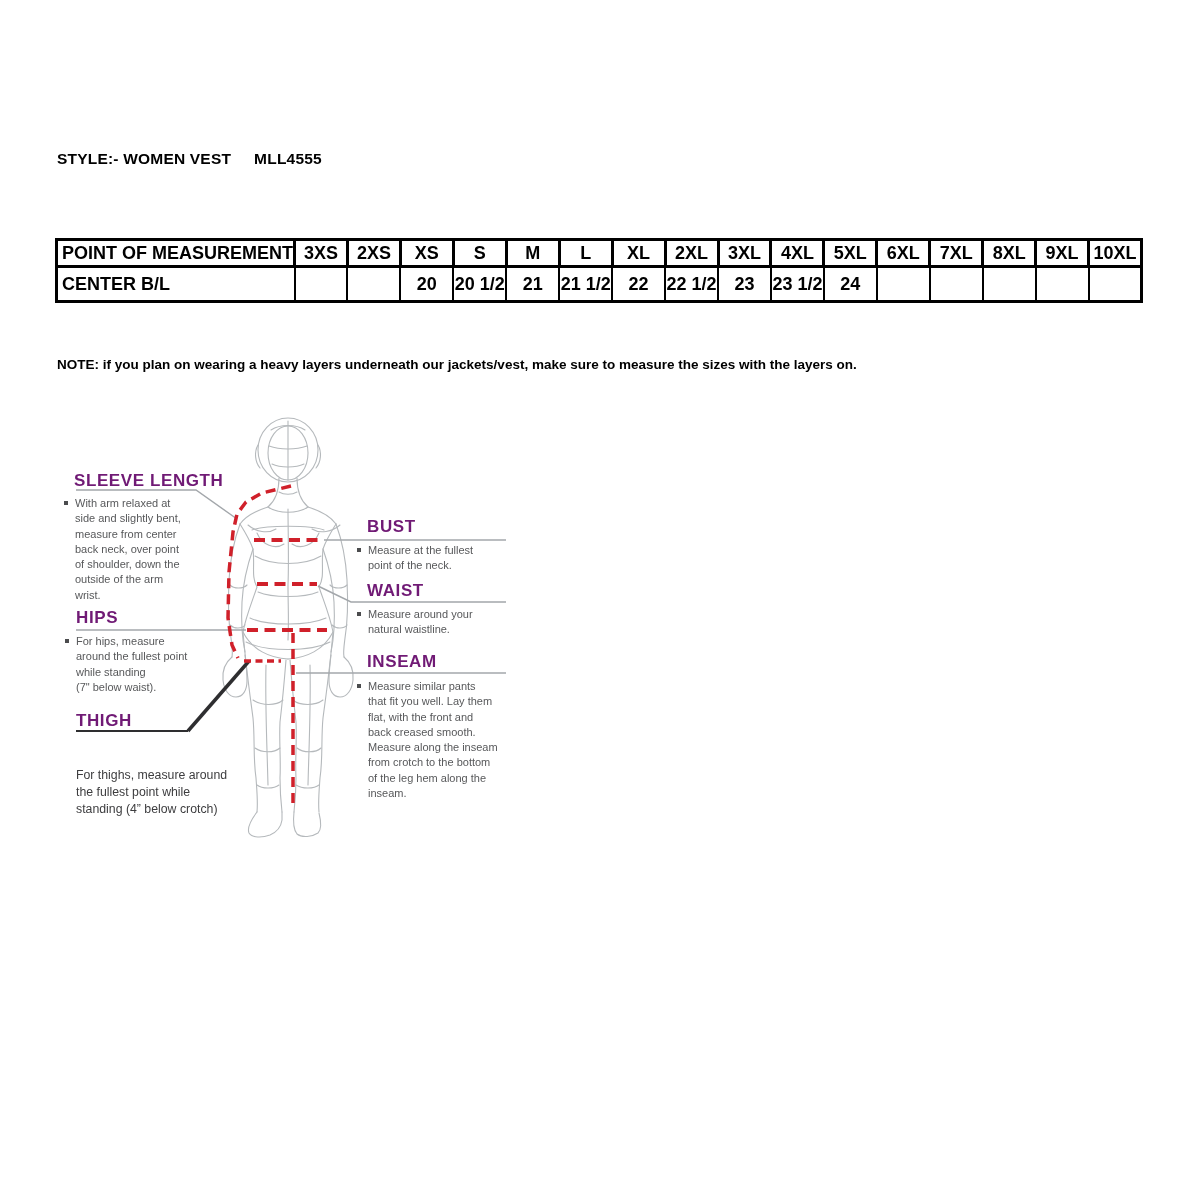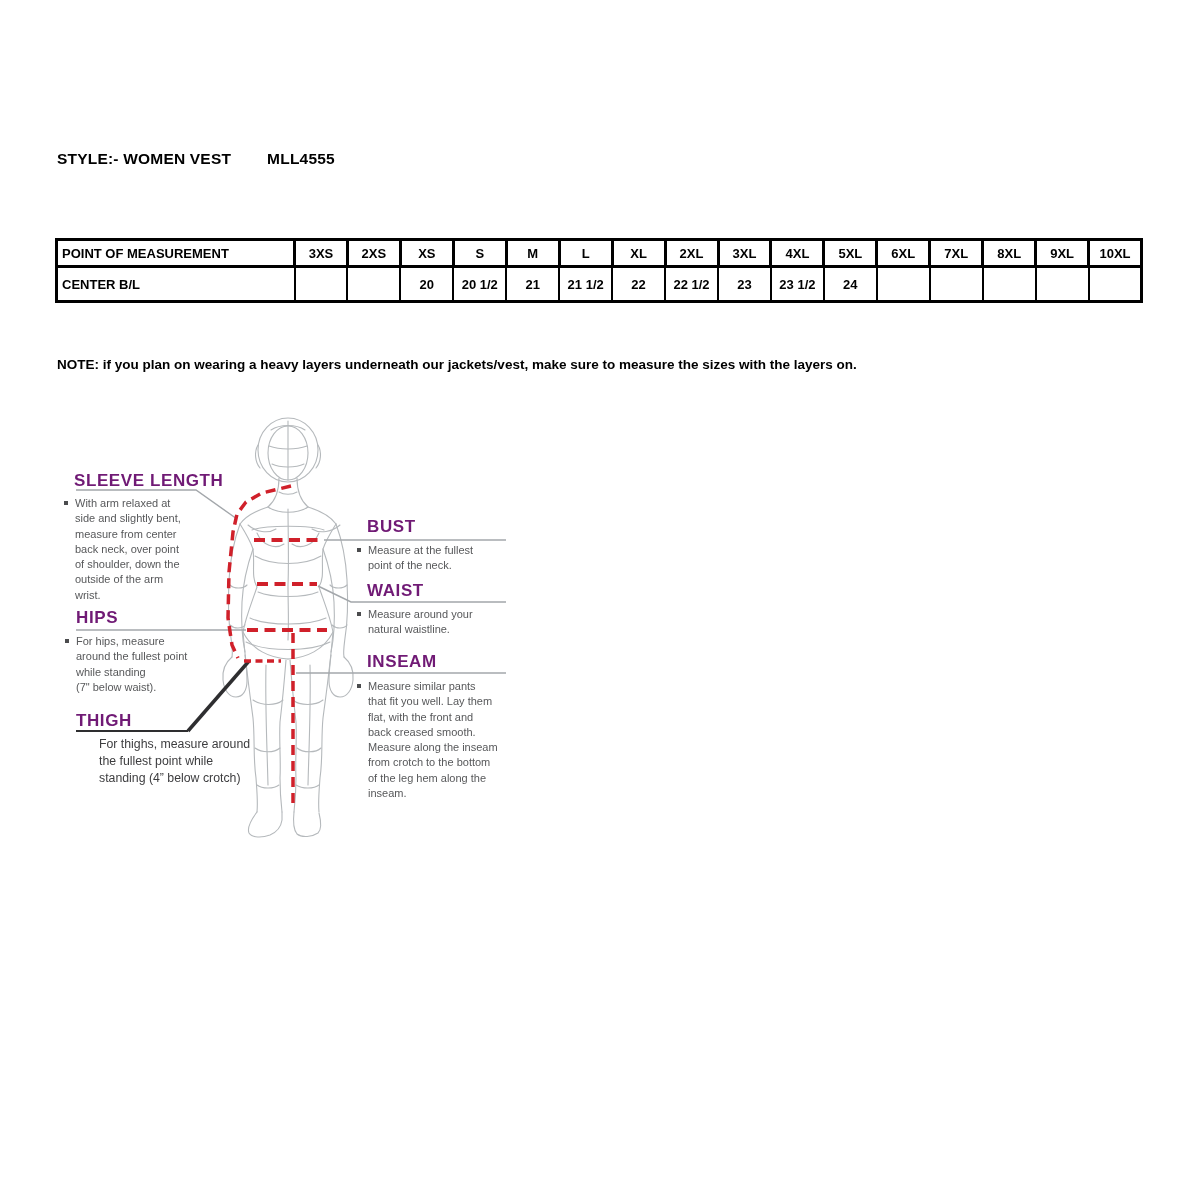--- a/index.html
+++ b/index.html
@@ -1,25 +1,25 @@
 <!DOCTYPE html>
 <html><head>
 <meta charset="utf-8">
 <style>
   * { box-sizing: border-box; margin: 0; padding: 0; }
   html, body { width: 1200px; height: 1200px; background: #ffffff; }
   body { font-family: "Liberation Sans", sans-serif; color: #000; position: relative; overflow: hidden; }
   .abs { position: absolute; }
 
   .title { left: 57px; top: 150px; font-size: 15.5px; font-weight: bold; letter-spacing: 0.2px; }
-  .title .code { margin-left: 36px; }
+  .title .code { margin-left: 23px; }
 
   #size-table { position: absolute; left: 55px; top: 238px; width: 1088px;
                 border-collapse: collapse; table-layout: fixed;
-                border: 3px solid #000; font-size: 13px; font-weight: bold; }
+                border: 3px solid #000; font-size: 18px; font-weight: bold; }
   #size-table thead th { border: 3px solid #000; height: 27px; text-align: center; }
   #size-table th.rowlabel { text-align: left; padding-left: 4px; }
   #size-table tbody th, #size-table tbody td { border: 2px solid #000; height: 35px; }
   #size-table tbody td { text-align: center; }
 
   .note { left: 57px; top: 357px; font-size: 13.5px; font-weight: bold; }
 
   #diagram-svg { position: absolute; left: 55px; top: 405px; }
 
   .m-heading { position: absolute; font-size: 17px; font-weight: bold;
@@ -207,21 +207,21 @@
 <div class="m-heading" style="left:76px; top:608px;text-align:center;">HIPS</div>
 <div class="m-desc-wrap" style="left:76px; top:634px; width:150px;">
   <span class="bullet"></span>
   <div class="m-desc-text">For hips, measure
 around the fullest point
 while standing
 (7" below waist).</div>
 </div>
 
 <div class="m-heading" style="left:76px; top:711px;">THIGH</div>
-<div class="m-desc-wrap" style="left:76px; top:736px; width:180px;margin-left:23px;">
+<div class="m-desc-wrap" style="left:76px; top:767px; width:180px;">
   <div class="m-desc-text thigh-text">For thighs, measure around
 the fullest point while
 standing (4” below crotch)</div>
 </div>
 
 <div class="m-heading" style="left:367px; top:517px;">BUST</div>
 <div class="m-desc-wrap" style="left:368px; top:543px; width:150px;">
   <span class="bullet"></span>
   <div class="m-desc-text">Measure at the fullest
 point of the neck.</div>

